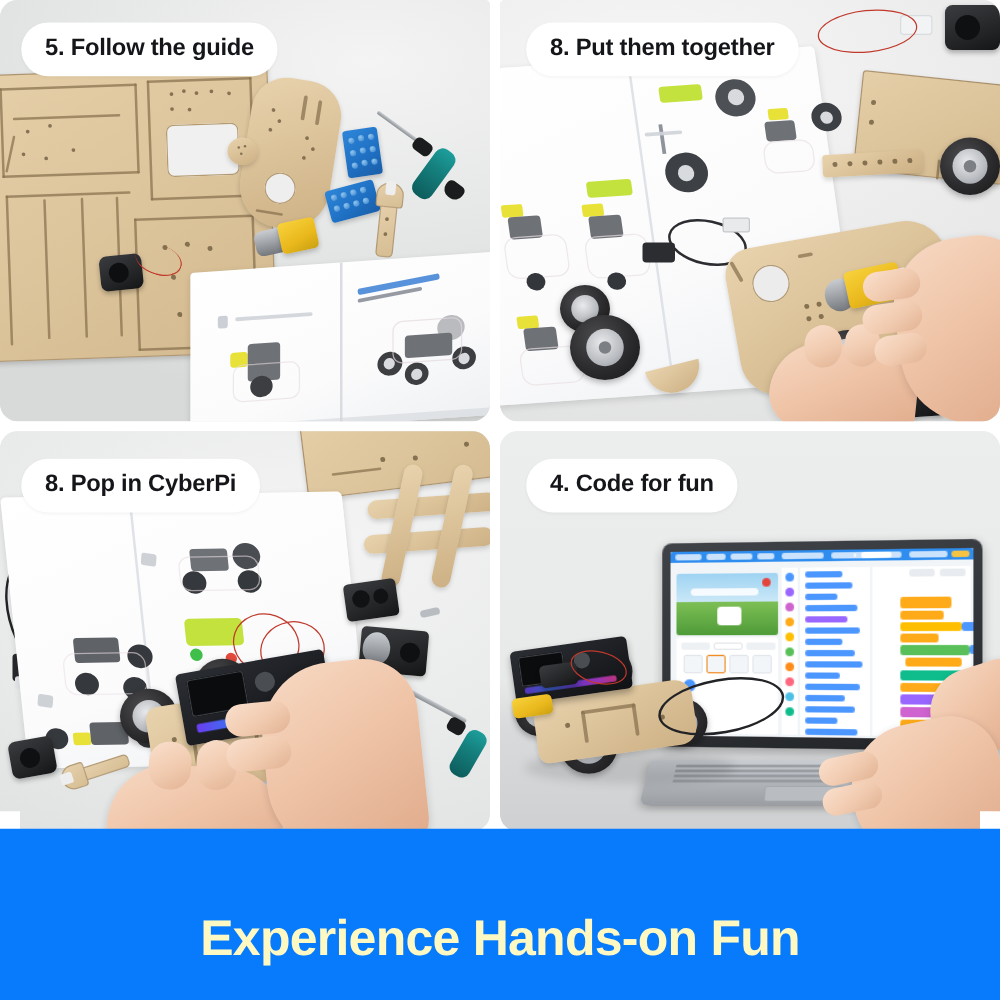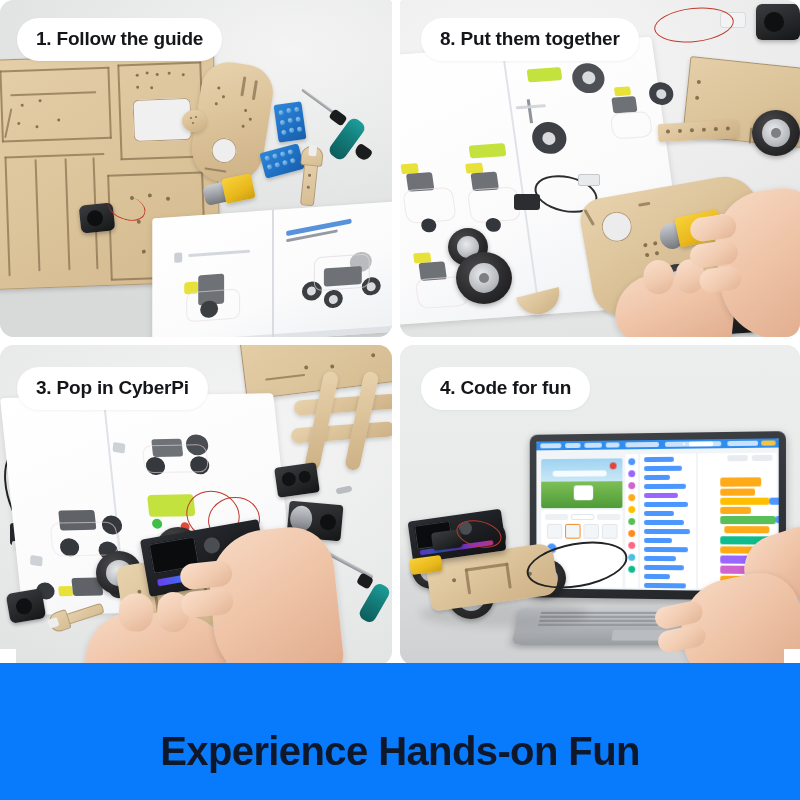--- a/index.html
+++ b/index.html
@@ -84,21 +84,21 @@
     left: 0; top: 663px;
     width: 800px; height: 137px;
     background: #077bfb;
     z-index: 30;
   }
   .banner-title {
     position: absolute;
     left: 0; right: 0;
     top: 68px;
     text-align: center;
-    color: #0f172a;
+    color: #fef9c3;
     font-size: 40px;
     font-weight: bold;
     letter-spacing: -0.6px;
     line-height: 1;
   }
   
   .corner-fill {
     position: absolute;
     z-index: 29;
     background: #ffffff;
@@ -407,21 +407,21 @@
           <div class="prop" style="left:26px; top:56px; width:80px; height:56px;">
             <div class="paper-yellow" style="left:6px; top:10px; width:14px; height:12px; border-radius:3px;"></div>
             <div class="prop" style="left:20px; top:4px; width:26px; height:30px; background:#6e7277; border-radius:3px;"></div>
             <div class="blob" style="left:22px; top:30px; width:18px; height:17px; background:#3c3e41;"></div>
             <div class="prop" style="left:8px; top:20px; width:54px; height:30px; border:1px solid #e6dade; border-radius:8px; opacity:.6;"></div>
           </div>
           <div class="prop" style="left:0; top:124px; width:246px; height:6px; background:#cfd3d8; opacity:.55;"></div>
         </div>
 
       </div>
-      <div class="pill pos1">1. Follow the guide</div>
+      <div class="pill pos1">5. Follow the guide</div>
     </div>
 
     <div class="panel p2">
       <div class="scene bg-desk2">
 
         <div class="prop paper" style="left:-30px; top:46px; width:300px; height:270px; transform:rotate(-8deg) skewY(4deg); border-radius:4px;">
           <div class="prop" style="left:150px; top:0; width:2px; height:270px; background:#dfe3e8;"></div>
 
           <div class="paper-green" style="left:172px; top:24px; width:34px; height:13px;"></div>
           <div class="blob" style="left:216px; top:22px; width:32px; height:30px; background:#4d5055;"></div>
@@ -676,21 +676,21 @@
         <div class="prop skin" style="left:212px; top:184px; width:126px; height:158px; border-radius:58px 44px 28px 64px; transform:rotate(-6deg); z-index:20;">
           <div class="prop skin-soft" style="left:-28px; top:26px; width:52px; height:26px; border-radius:16px;"></div>
           <div class="prop skin-soft" style="left:-30px; top:54px; width:52px; height:26px; border-radius:16px;"></div>
         </div>
         <div class="prop skin" style="left:86px; top:268px; width:140px; height:86px; border-radius:50px 44px 20px 30px; transform:rotate(4deg); z-index:19;">
           <div class="prop skin-soft" style="left:30px; top:-18px; width:34px; height:38px; border-radius:16px;"></div>
           <div class="prop skin-soft" style="left:68px; top:-22px; width:32px; height:40px; border-radius:16px;"></div>
         </div>
 
       </div>
-      <div class="pill pos3">3. Pop in CyberPi</div>
+      <div class="pill pos3">8. Pop in CyberPi</div>
     </div>
 
     <div class="panel p4">
       <div class="scene bg-desk4">
 
         <div class="laptop" style="left:116px; top:88px; width:284px; height:240px;">
           <div class="lid" style="left:10px; top:0; width:258px; height:166px; transform:perspective(700px) rotateY(-7deg);">
             <div class="screen" style="left:7px; top:7px; right:7px; bottom:9px;">
               <div class="ide">
                 <div class="ide-top">

